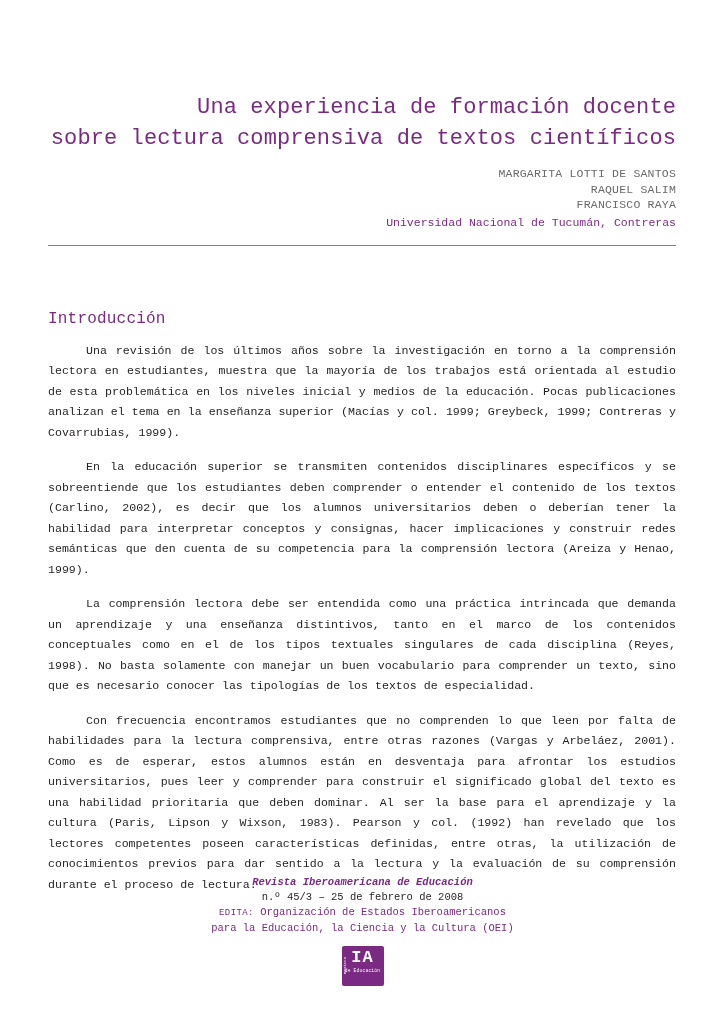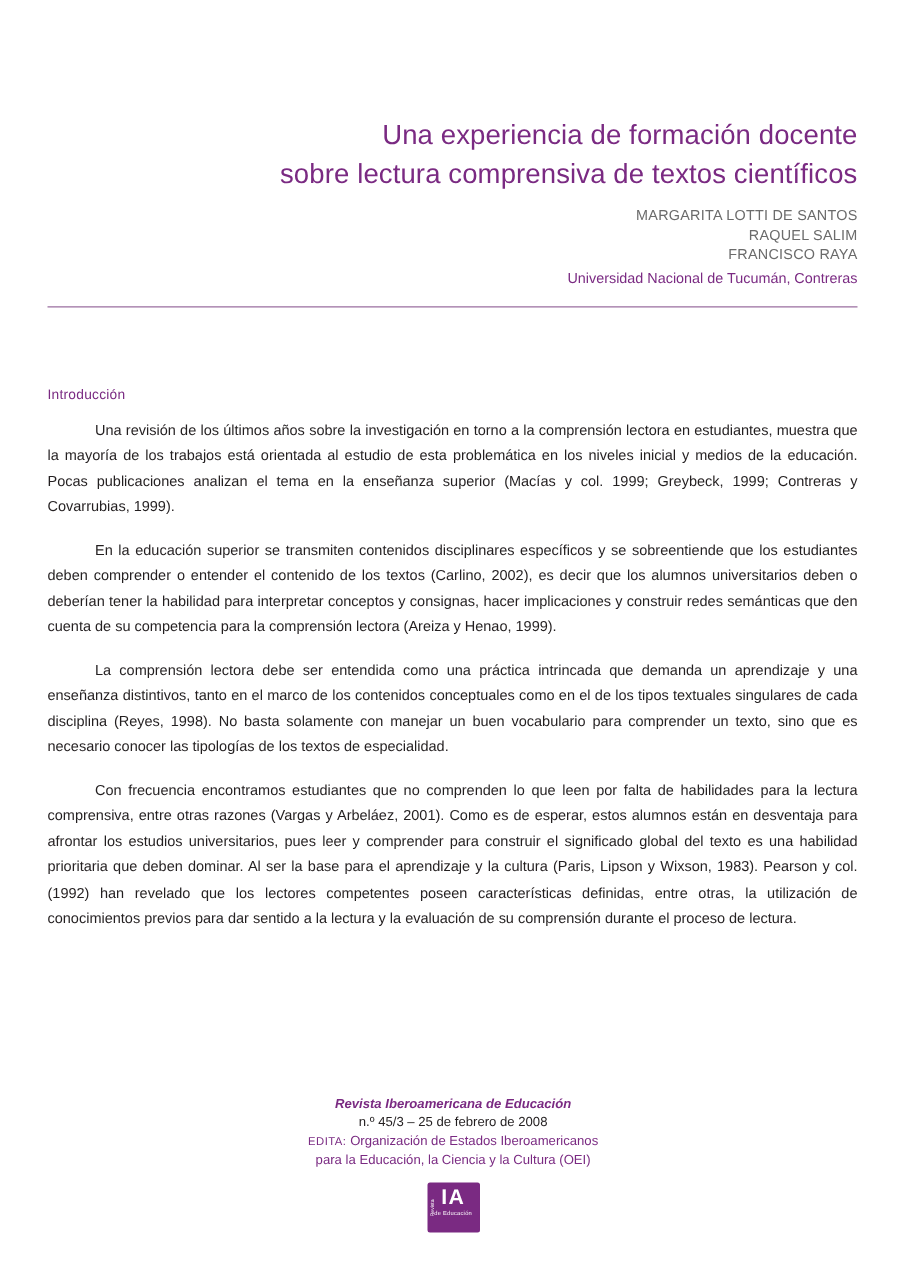--- a/index.html
+++ b/index.html
@@ -13,21 +13,22 @@
     font-family: "Liberation Sans", sans-serif;
     color: #231f20;
     position: relative;
     overflow: hidden;
   }
   .page {
     position: relative;
     width: 724px;
     height: 1024px;
     box-sizing: border-box;
-    padding: 0 38px;
+    padding: 0 48px;
+    font-family: Liberation Mono, monospace;
   }
 
   
   .title-block {
     padding-top: 92px;
     text-align: right;
   }
   .title-line {
     font-size: 22px;
     line-height: 31px;
@@ -55,21 +56,21 @@
   .rule {
     margin-top: 14px;
     border-top: 1px solid #9a6fa0;
     height: 0;
   }
 
   
   .section-title {
     margin-top: 64px;
     color: #7a2a82;
-    font-size: 11px;
+    font-size: 16px;
     font-weight: 400;
     letter-spacing: 0.2px;
   }
 
   .body {
     margin-top: 13px;
   }
   .body p {
     margin: 0 0 14px 0;
     font-size: 11.6px;

